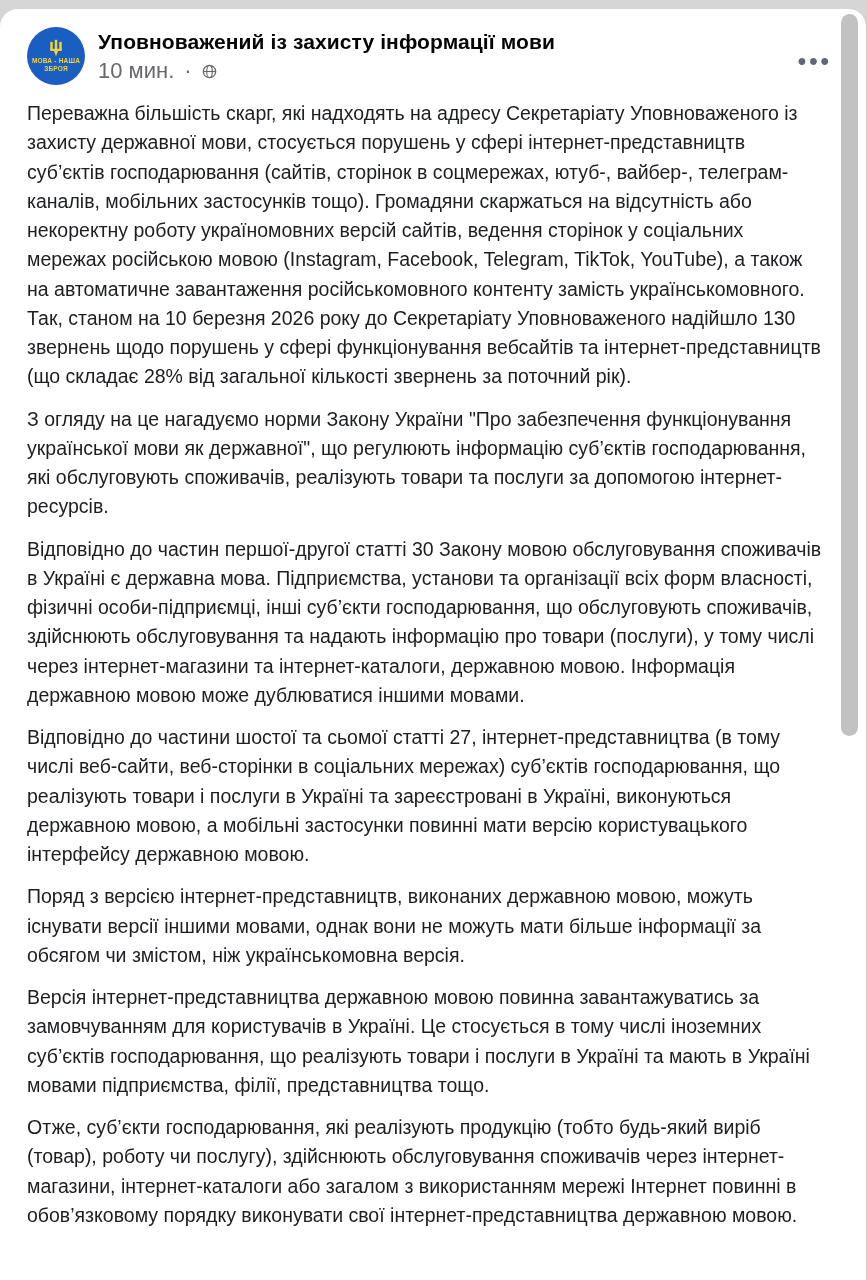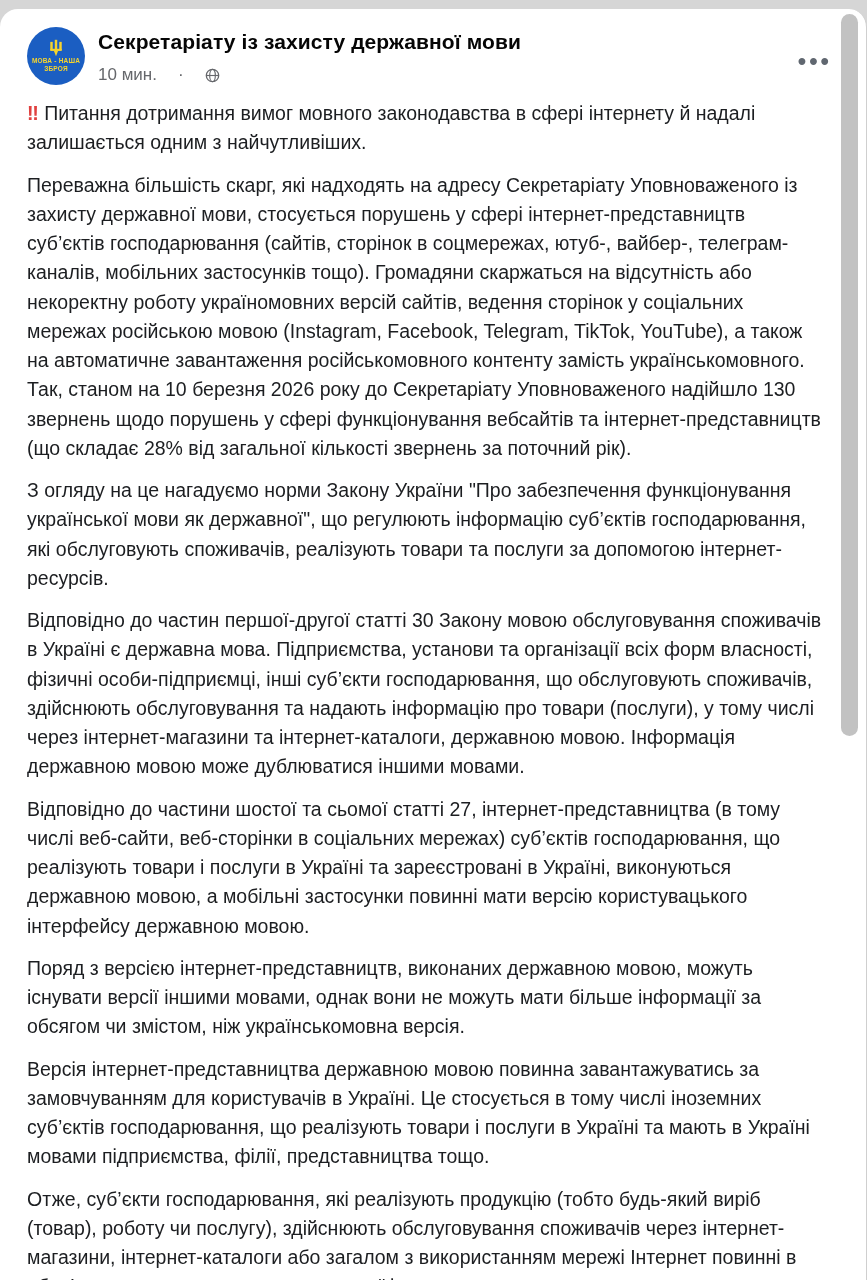--- a/index.html
+++ b/index.html
@@ -24,21 +24,21 @@
     width:58px; height:58px; border-radius:50%;
     background:#1b5ec2;
     display:flex; flex-direction:column; align-items:center; justify-content:center;
     flex:0 0 58px;
     overflow:hidden;
   }
   .avatar svg { display:block; }
   .avatar-caption { color:#f6d32d; font-size:6.5px; font-weight:bold; line-height:1.25; text-align:center; letter-spacing:.2px; }
   .header-text { margin-left:13px; padding-top:3px; }
   .page-name { font-size:21px; font-weight:bold; color:#050505; letter-spacing:.1px; }
-  .post-meta { margin-top:11px; font-size:17px; color:#65676b; display:flex; align-items:center; gap:21px; }
+  .post-meta { margin-top:4px; font-size:22px; color:#65676b; display:flex; align-items:center; gap:10px; }
   .globe { width:15px; height:15px; display:inline-block; }
   .more-menu {
     position:absolute; right:-6px; top:22px;
     color:#606770; font-size:24px; font-weight:bold; letter-spacing:3px;
     line-height:1; cursor:pointer; user-select:none;
   }
   
   .post-text { font-size:19.5px; line-height:1.5; color:#1c1e21; }
   .para { margin-bottom:13px; }
   .bangbang { color:#e0403f; font-weight:bold; }
@@ -65,37 +65,36 @@
           <polygon points="12,21 9.5,14.6 14.5,14.6"></polygon>
         </g>
       </svg>
       <div class="avatar-caption">
         <div>МОВА - НАША</div>
         <div>ЗБРОЯ</div>
       </div>
     </div>
 
     <div class="header-text">
-      <div class="page-name">Секретаріату із захисту державної мови</div>
+      <div class="page-name">Уповноважений із захисту інформації мови</div>
       <div class="post-meta">
         <span>10 мин.</span>
         <span>·</span>
         <svg class="globe" viewBox="0 0 16 16">
           <circle cx="8" cy="8" r="6.6" fill="none" stroke="#65676b" stroke-width="1.4"></circle>
           <ellipse cx="8" cy="8" rx="3" ry="6.6" fill="none" stroke="#65676b" stroke-width="1.2"></ellipse>
           <line x1="1.4" y1="8" x2="14.6" y2="8" stroke="#65676b" stroke-width="1.2"></line>
         </svg>
       </div>
     </div>
 
     <div class="more-menu">•••</div>
   </div>
 
   <div class="post-text">
-      <p class="para"><span class="bangbang">‼ </span><span>Питання дотримання вимог мовного законодавства в сфері інтернету й надалі залишається одним з найчутливіших.</span></p>
       <p class="para"><span>Переважна більшість скарг, які надходять на адресу Секретаріату Уповноваженого із захисту державної мови, стосується порушень у сфері інтернет-представництв суб’єктів господарювання (сайтів, сторінок в соцмережах, ютуб-, вайбер-, телеграм-каналів, мобільних застосунків тощо). Громадяни скаржаться на відсутність або некоректну роботу україномовних версій сайтів, ведення сторінок у соціальних мережах російською мовою (Instagram, Facebook, Telegram, TikTok, YouTube), а також на автоматичне завантаження російськомовного контенту замість українськомовного. Так, станом на 10 березня 2026 року до Секретаріату Уповноваженого надійшло 130 звернень щодо порушень у сфері функціонування вебсайтів та інтернет-представництв (що складає 28% від загальної кількості звернень за поточний рік).</span></p>
       <p class="para"><span>З огляду на це нагадуємо норми Закону України "Про забезпечення функціонування української мови як державної", що регулюють інформацію суб’єктів господарювання, які обслуговують споживачів, реалізують товари та послуги за допомогою інтернет-ресурсів.</span></p>
       <p class="para"><span>Відповідно до частин першої-другої статті 30 Закону мовою обслуговування споживачів в Україні є державна мова. Підприємства, установи та організації всіх форм власності, фізичні особи-підприємці, інші суб’єкти господарювання, що обслуговують споживачів, здійснюють обслуговування та надають інформацію про товари (послуги), у тому числі через інтернет-магазини та інтернет-каталоги, державною мовою. Інформація державною мовою може дублюватися іншими мовами.</span></p>
       <p class="para"><span>Відповідно до частини шостої та сьомої статті 27, інтернет-представництва (в тому числі веб-сайти, веб-сторінки в соціальних мережах) суб’єктів господарювання, що реалізують товари і послуги в Україні та зареєстровані в Україні, виконуються державною мовою, а мобільні застосунки повинні мати версію користувацького інтерфейсу державною мовою.</span></p>
       <p class="para"><span>Поряд з версією інтернет-представництв, виконаних державною мовою, можуть існувати версії іншими мовами, однак вони не можуть мати більше інформації за обсягом чи змістом, ніж українськомовна версія.</span></p>
       <p class="para"><span>Версія інтернет-представництва державною мовою повинна завантажуватись за замовчуванням для користувачів в Україні. Це стосується в тому числі іноземних суб’єктів господарювання, що реалізують товари і послуги в Україні та мають в Україні мовами підприємства, філії, представництва тощо.</span></p>
       <p class="para"><span>Отже, суб’єкти господарювання, які реалізують продукцію (тобто будь-який виріб (товар), роботу чи послугу), здійснюють обслуговування споживачів через інтернет-магазини, інтернет-каталоги або загалом з використанням мережі Інтернет повинні в обов’язковому порядку виконувати свої інтернет-представництва державною мовою.</span></p>
     </div>
 
 </div>

